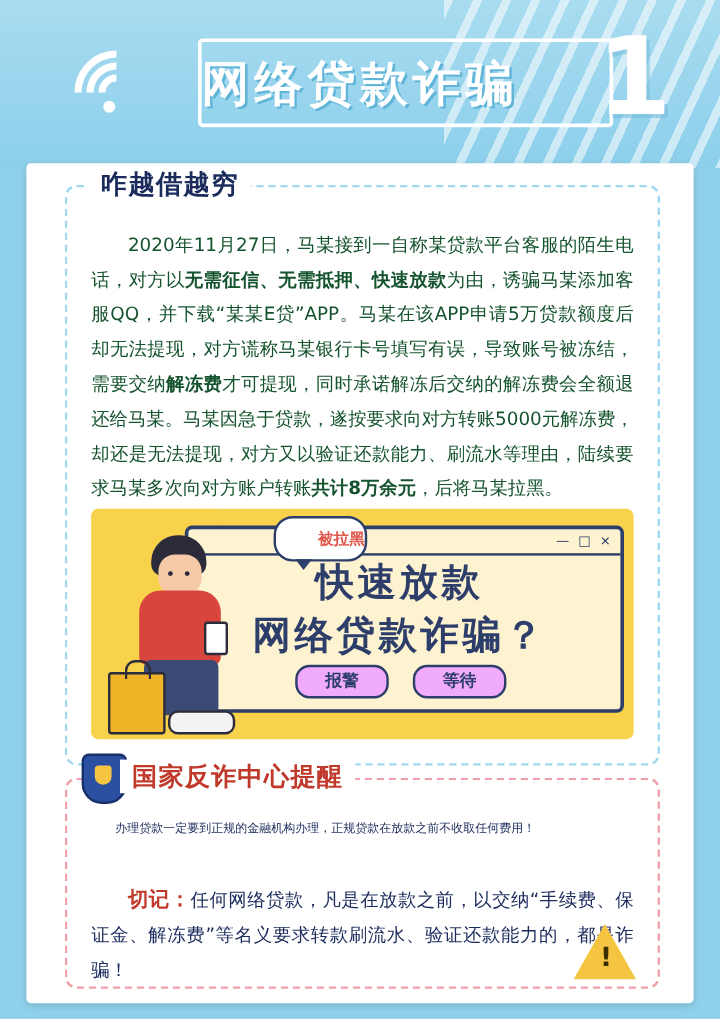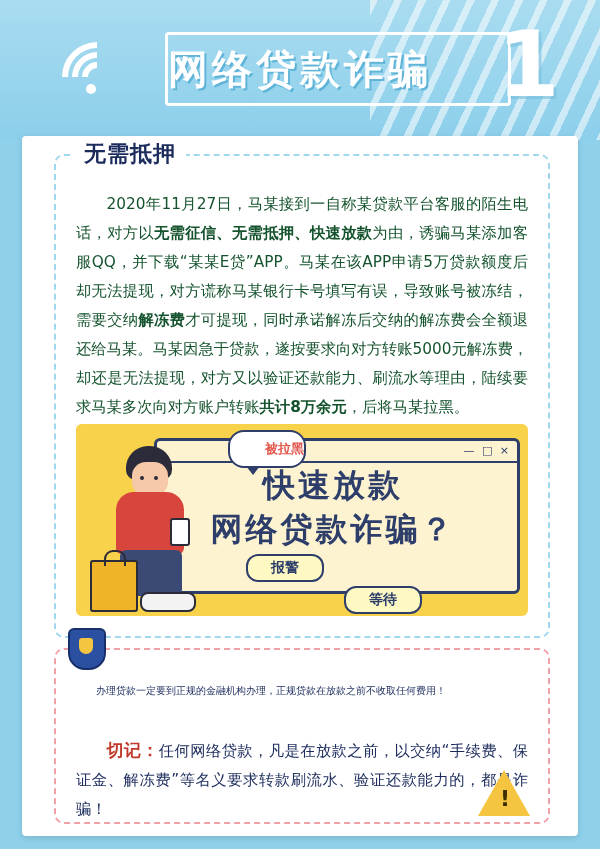--- a/index.html
+++ b/index.html
@@ -96,25 +96,25 @@
   .illu-l1{
     position:absolute;left:104px;top:40px;width:306px;text-align:center;
     font-size:32px;font-weight:bold;color:#2d3e6b;letter-spacing:3px;
   }
   .illu-l2{
     position:absolute;left:104px;top:84px;width:306px;text-align:center;
     font-size:32px;font-weight:bold;color:#2d3e6b;letter-spacing:3px;
   }
   .btn-pill{
     position:absolute;top:130px;height:24px;border:2px solid #2d3e6b;border-radius:12px;
-    background:#fef9c3;color:#2d3e6b;font-size:14px;font-weight:bold;
+    background:#f0abfc;color:#2d3e6b;font-size:14px;font-weight:bold;
     display:flex;align-items:center;justify-content:center;
   }
   .btn-pill.b1{left:170px;width:74px;}
-  .btn-pill.b2{left:268px;width:74px;margin-top:32px;}
+  .btn-pill.b2{left:268px;width:74px;}
   .bubble{
     position:absolute;left:152px;top:6px;width:74px;height:34px;
     background:#ffffff;border:2px solid #2d3e6b;border-radius:16px;
     display:flex;align-items:center;justify-content:flex-end;
     font-size:13px;font-weight:bold;color:#e2574c;z-index:5;
   }
   .bubble:after{
     content:"";position:absolute;left:16px;bottom:-9px;width:0;height:0;
     border-left:7px solid transparent;border-right:7px solid transparent;
     border-top:9px solid #2d3e6b;
@@ -181,21 +181,21 @@
   </div>
   <div class="title-box">
     <span>网络贷款诈骗</span>
   </div>
   <div class="bignum">1</div>
 </div>
 
 <div class="card">
 
   <div class="sec1">
-    <h2>无需抵押</h2>
+    <h2>咋越借越穷</h2>
     <div class="para">2020年11月27日，马某接到一自称某贷款平台客服的陌生电话，对方以<b>无需征信、无需抵押、快速放款</b>为由，诱骗马某添加客服QQ，并下载“某某E贷”APP。马某在该APP申请5万贷款额度后却无法提现，对方谎称马某银行卡号填写有误，导致账号被冻结，需要交纳<b>解冻费</b>才可提现，同时承诺解冻后交纳的解冻费会全额退还给马某。马某因急于贷款，遂按要求向对方转账5000元解冻费，却还是无法提现，对方又以验证还款能力、刷流水等理由，陆续要求马某多次向对方账户转账<b>共计8万余元</b>，后将马某拉黑。</div>
 
     <div class="illu">
       <div class="leftpanel"></div>
 
       <div class="leaf" style="left:106px;top:24px;transform:rotate(25deg);"></div>
       <div class="leaf" style="left:124px;top:62px;transform:rotate(-40deg);"></div>
       <div class="leaf" style="left:96px;top:108px;transform:rotate(10deg);"></div>
       <div class="leaf" style="left:300px;top:66px;transform:rotate(-15deg);"></div>
 
@@ -224,20 +224,21 @@
         <div class="p-leg"></div>
         <div class="p-shoe"></div>
         <div class="p-phone"></div>
         <div class="bag"></div>
       </div>
     </div>
   </div>
 
   <div class="sec2">
     <div class="badge"></div>
+    <h2>国家反诈中心提醒</h2>
     <div class="p2">办理贷款一定要到正规的金融机构办理，正规贷款在放款之前不收取任何费用！</div>
     <div class="p3">
       <span class="kw">切记：</span><span>任何网络贷款，凡是在放款之前，以交纳“手续费、保证金、解冻费”等名义要求转款刷流水、验证还款能力的，都是诈骗！</span>
     </div>
     <div class="warn"></div>
     <div class="warn-mark">!</div>
   </div>
 
 </div>
 

